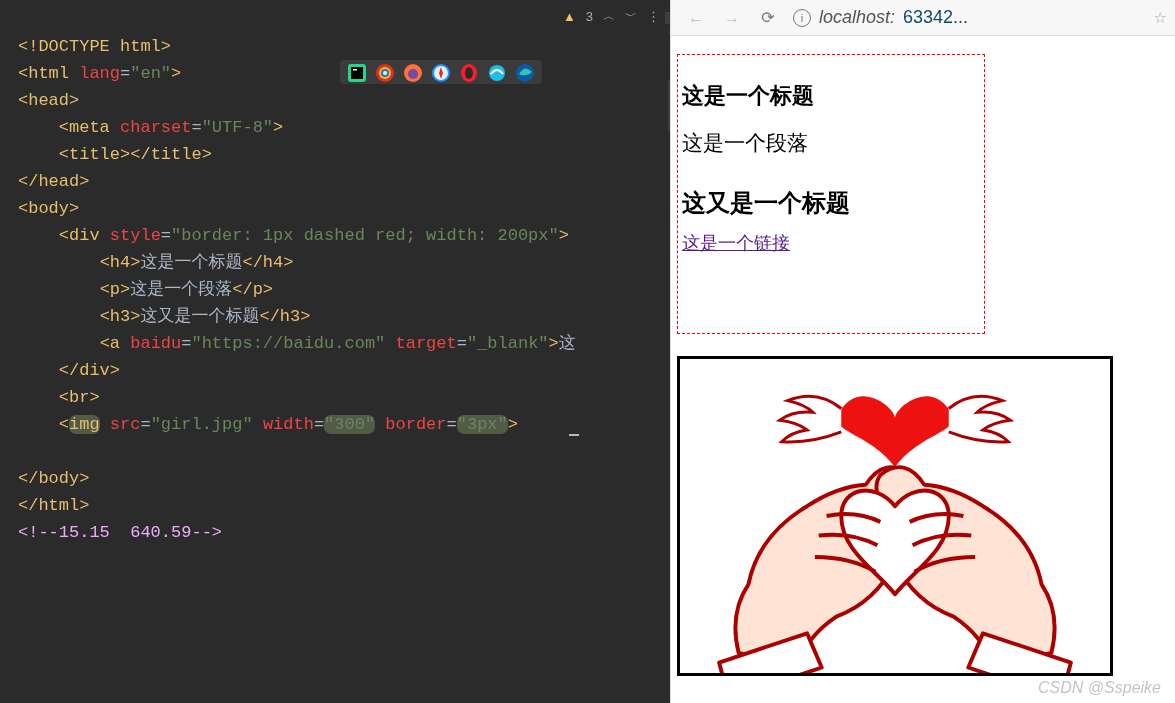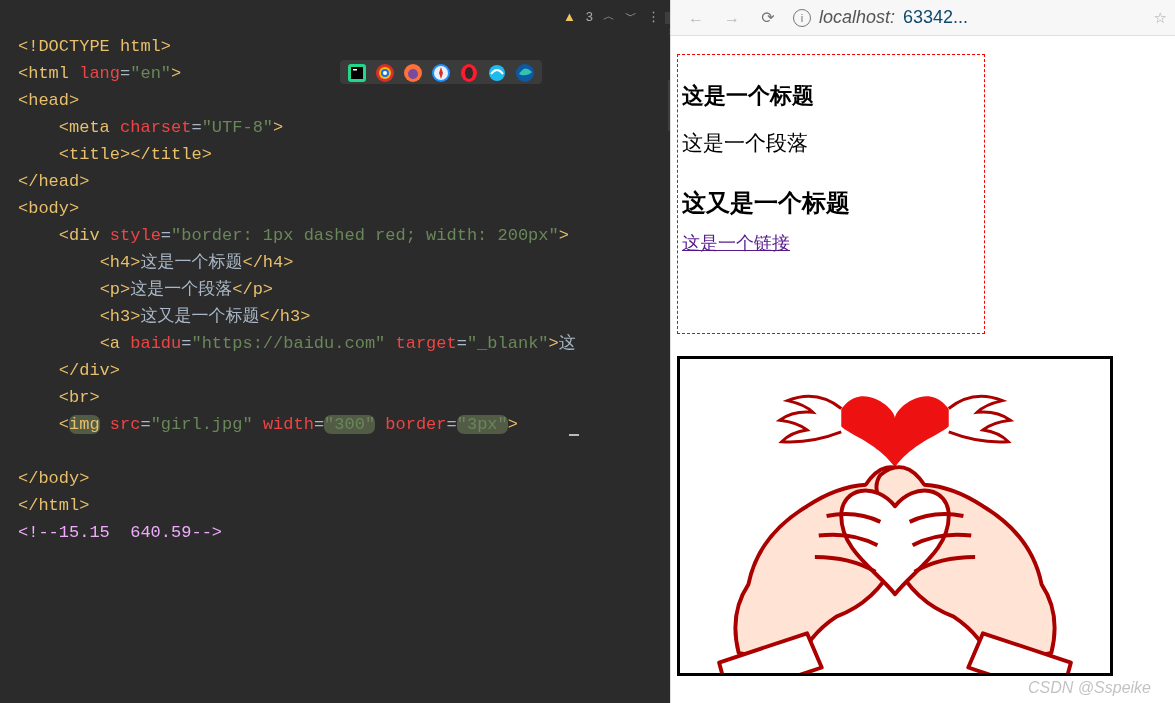--- a/index.html
+++ b/index.html
@@ -109,21 +109,21 @@
 
   .heart-img {
     width: 436px; height: 320px;
     border: 3px solid #000;
     background: #fff;
     display: flex; align-items: center; justify-content: center;
   }
   .heart-svg { width: 100%; height: 100%; }
 
   .watermark {
-    position: absolute; right: 24px; bottom: 6px;
+    position: absolute; right: 14px; bottom: 6px;
     color: rgba(120,120,120,0.45); font-size: 16px; font-style: italic;
     font-family: Arial, sans-serif;
   }
 </style>
 </head>
 <body>
 
 <div class="editor-pane">
   <div class="topright">
     <span class="warn-tri">▲</span>

